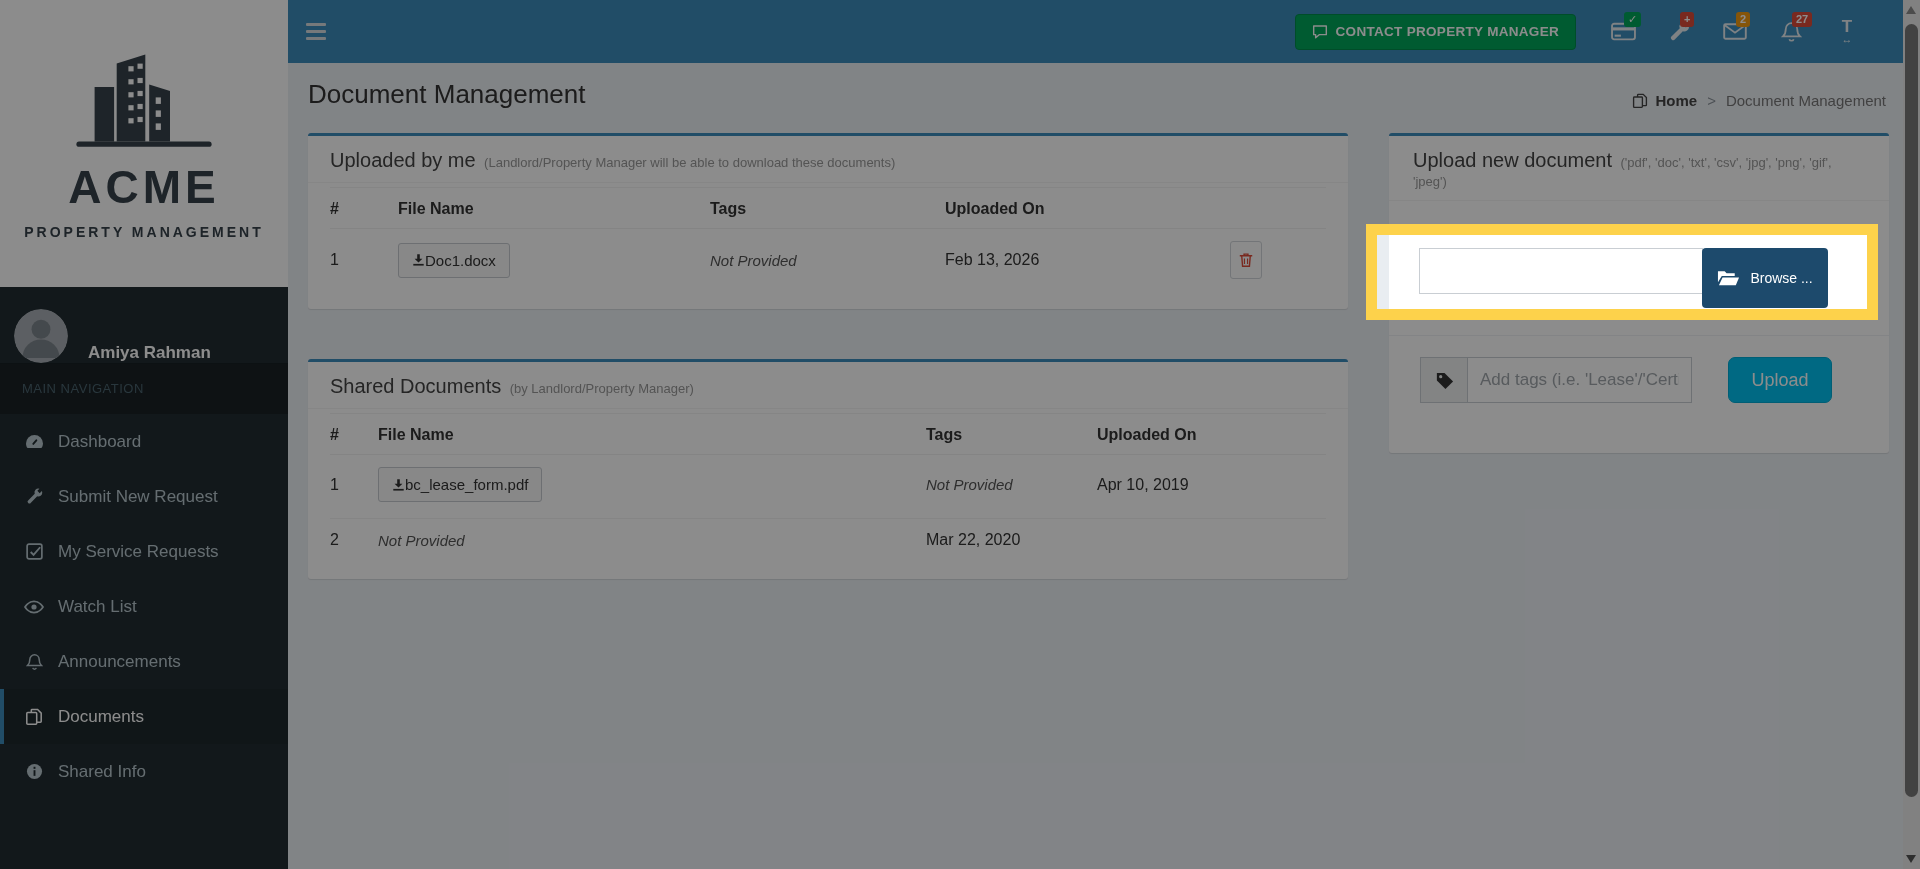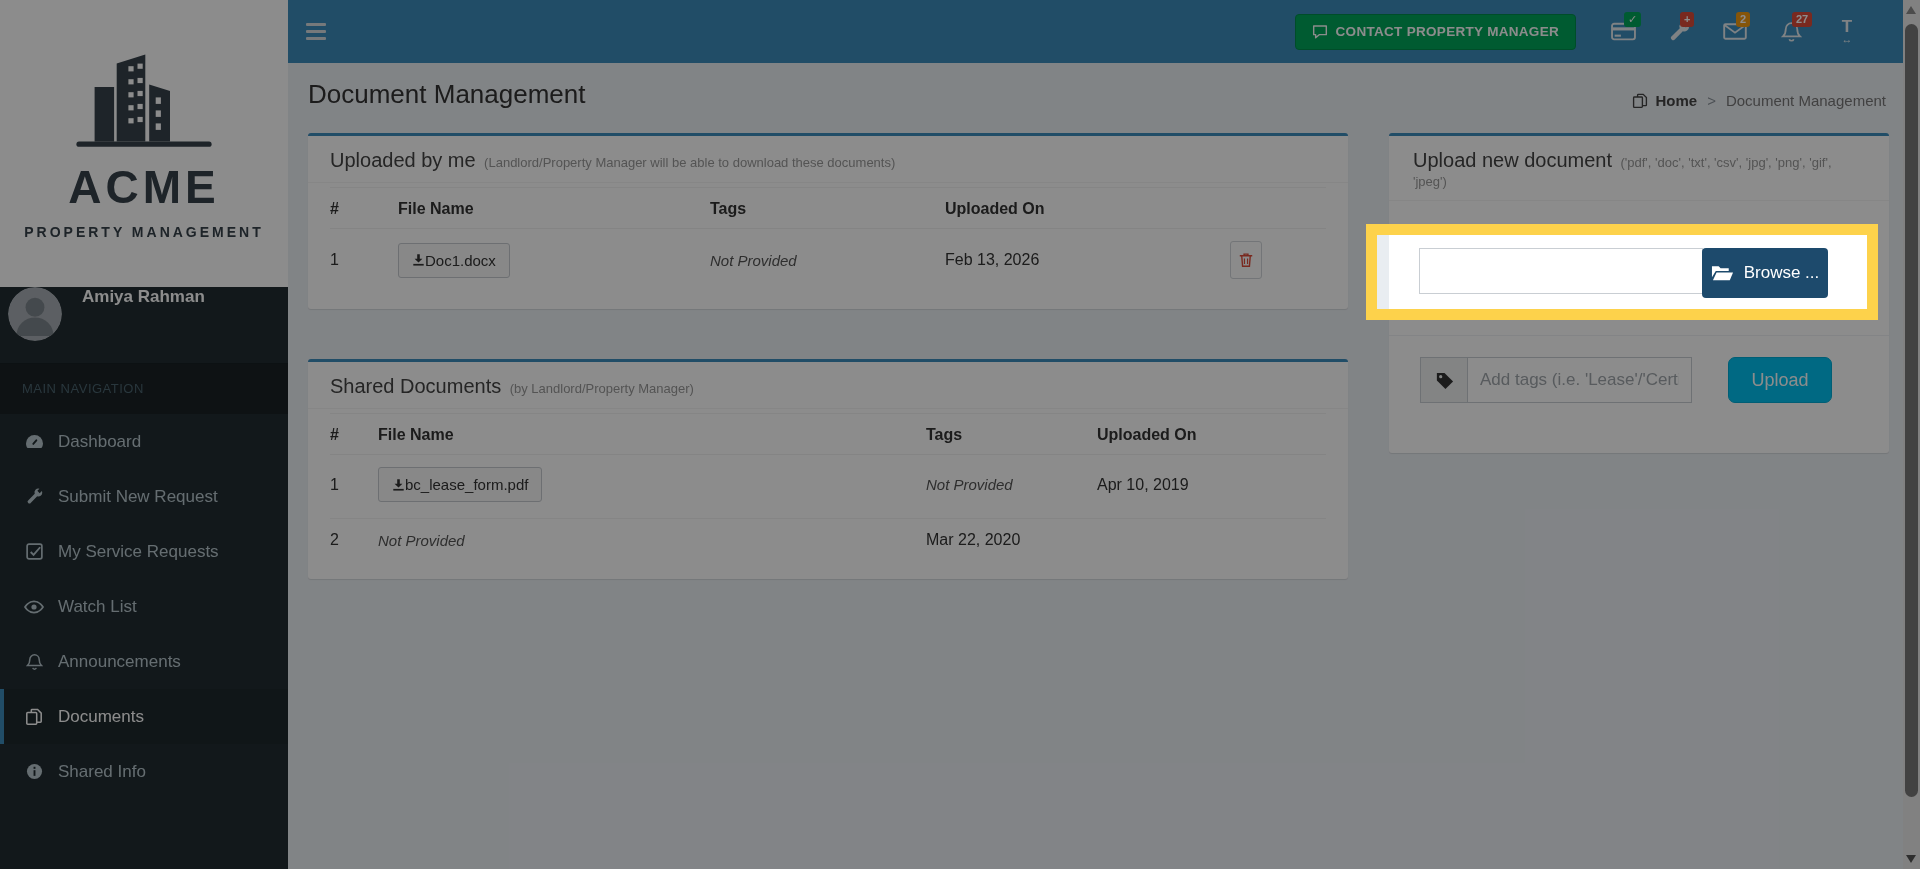--- a/index.html
+++ b/index.html
@@ -11,21 +11,21 @@
   *{box-sizing:border-box;margin:0;padding:0}
   html,body{width:1920px;height:869px}
   body{position:relative;overflow:hidden;background:var(--content-bg);
        font-family:"Liberation Sans","DejaVu Sans",sans-serif;color:#333}
 
   
   .sidebar{position:absolute;left:0;top:0;width:288px;height:869px;background:var(--sidebar-bg);z-index:5}
   .logo-block{width:288px;height:287px;background:#fff;display:flex;flex-direction:column;align-items:center;justify-content:center}
   .logo-title{font-size:46px;font-weight:700;letter-spacing:4px;color:#37424b;margin-top:8px}
   .logo-sub{font-size:14px;font-weight:700;letter-spacing:3px;color:#37424b;margin-top:10px}
-  .user-panel{height:77px;display:flex;align-items:flex-start;padding:0 8px;border-bottom:1px solid #171f23}
+  .user-panel{height:77px;display:flex;align-items:flex-end;padding:0 14px;border-bottom:1px solid #171f23}
   .user-avatar{width:54px;height:54px;border-radius:50%;overflow:hidden;flex:0 0 auto}
   .user-name{color:#fff;font-weight:700;font-size:17px;margin-left:20px}
   .nav-label{height:50px;line-height:50px;background:#1a2226;color:#4b646f;font-size:13px;letter-spacing:.5px;padding-left:22px}
   .nav{list-style:none}
   .nav li{height:55px;display:flex;align-items:center;padding-left:18px;border-left:4px solid transparent;
           color:#b8c7ce;font-size:17px;cursor:pointer}
   .nav li.active{background:var(--sidebar-active-bg);border-left-color:var(--accent);color:#fff}
   .nav .ic{width:24px;margin-right:12px;display:flex;justify-content:center;align-items:center;font-size:18px}
 
   
@@ -100,22 +100,22 @@
   .sb-up{top:6px;border-bottom:8px solid #8a8a8a}
   .sb-down{bottom:6px;border-top:8px solid #555}
 
   
   .dim{position:absolute;inset:0;background:rgba(0,0,0,.45);z-index:40;pointer-events:none}
   .highlight{position:absolute;left:1366px;top:224px;width:512px;height:96px;z-index:60;
              border:11px solid var(--highlight);background:#fff}
   .hl-strip{position:absolute;left:0;top:0;width:12px;height:74px;background:#e9edf1}
   .hl-group{position:absolute;left:42px;top:13px;display:flex}
   .file-input{width:284px;height:46px;border:1px solid #c9ced3;background:#fff;font-family:inherit;padding:0 10px;outline:none}
-  .browse-btn{width:126px;height:50px;margin-left:-1px;background:var(--browse-navy);border:none;border-radius:4px;
-              display:flex;align-items:center;justify-content:center;gap:10px;color:#fff;font-size:17px;cursor:pointer;
+  .browse-btn{width:126px;height:60px;margin-left:-1px;background:var(--browse-navy);border:none;border-radius:4px;
+              display:flex;align-items:center;justify-content:center;gap:10px;color:#fff;font-size:14px;cursor:pointer;
               font-family:inherit}
 
   svg{display:block}
 </style>
 </head>
 <body>
 
 <aside class="sidebar">
   <div class="logo-block">
     <svg width="156" height="104" viewBox="0 0 120 80">

